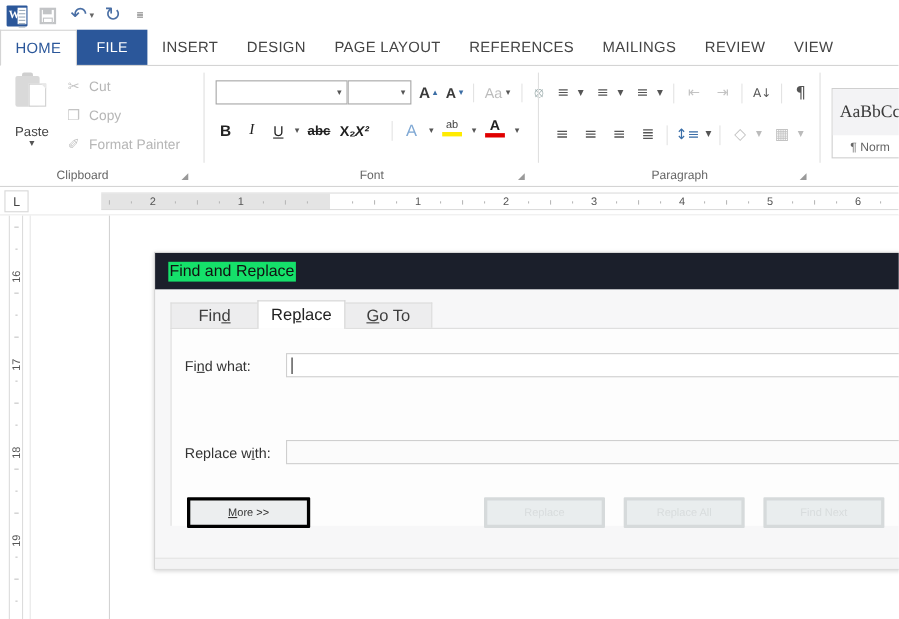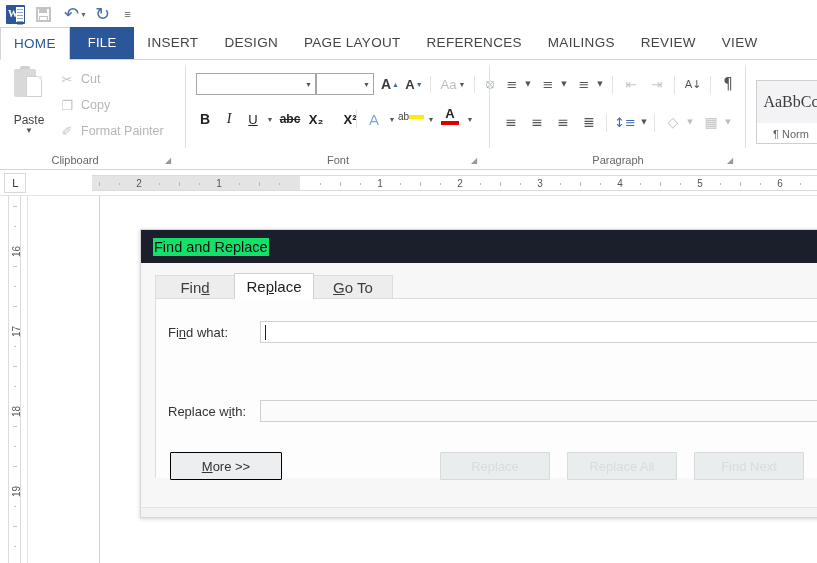--- a/index.html
+++ b/index.html
@@ -152,22 +152,22 @@
      border-color:#d2d2d2; position:relative; z-index:3; }
   .dlg-panel { position:absolute; left:14px; top:68px; right:0; height:180px;
      background:#fdfdfd; border-top:1px solid #dcdcdc; border-left:1px solid #dcdcdc; }
   .fld-row { position:absolute; left:12px; display:flex; align-items:center; }
   .fld-lbl { font-size:13px; color:#333; width:92px; }
   .fld-in { height:22px; border:1px solid #cfcfcf; background:#fff;
      position:relative; }
   .caretline { position:absolute; left:4px; top:3px; width:1px; height:15px;
      background:#222; }
   .fld-in.grey { background:#fbfbfb; }
-  .btn { position:absolute; height:28px; border:1px solid #000000;
-     background:#eceeef; font-size:13px; color:#333; display:flex;
+  .btn { position:absolute; height:28px; border:3px solid #000000;
+     background:#eceeef; font-size:10px; color:#333; display:flex;
      align-items:center; justify-content:center; border-radius:1px; }
   .btn.disabled { color:#d8dcdd; background:#e9edee; border-color:#d6dadb; }
   .dlg-foot { position:absolute; left:0; right:0; bottom:0; height:10px;
      background:#f3f3f4; border-top:1px solid #e4e4e4; }
   u.acc { text-decoration:underline; }
 </style>
 </head>
 <body>
 
 <div id="app">
@@ -284,31 +284,31 @@
       </div>
       <div class="fbtn" style="left:77px;top:48px;width:12px;">
         <span class="caret-s">▼</span>
       </div>
       <div class="fbtn" style="left:90px;top:48px;width:28px;font-weight:bold;">
         <s style="font-size:12px;color:#222;">abc</s>
       </div>
       <div class="fbtn" style="left:118px;top:48px;width:24px;">
         <span style="font-size:13px;font-weight:bold;color:#222;">X₂</span>
       </div>
-      <div class="fbtn" style="left:152px;top:48px;width:24px;">
+      <div class="fbtn" style="left:131px;top:48px;width:24px;font-style:italic;">
         <span style="font-size:13px;font-weight:bold;color:#222;">X²</span>
       </div>
       <div class="sep-v" style="left:170px;top:50px;height:18px;"></div>
       <div class="fbtn" style="left:176px;top:48px;width:24px;">
         <span style="font-size:15px;color:#7fa8d4;">A</span>
       </div>
       <div class="fbtn" style="left:199px;top:48px;width:12px;">
           <span class="caret-s">▼</span>
         </div>
-      <div class="fbtn" style="left:212px;top:45px;width:26px;flex-direction:row;">
+      <div class="fbtn" style="left:212px;top:45px;width:26px;flex-direction:column;">
         <span style="font-size:10px;color:#444;line-height:11px;">ab</span>
         <span style="display:block;width:18px;height:4px;background:#ffeb00;margin-top:1px;"></span>
       </div>
       <div class="fbtn" style="left:238px;top:48px;width:12px;">
           <span class="caret-s">▼</span>
         </div>
       <div class="fbtn" style="left:251px;top:45px;width:26px;flex-direction:column;">
         <span style="font-size:13px;font-weight:bold;color:#222;line-height:13px;">A</span>
         <span style="display:block;width:18px;height:4px;background:#e00000;margin-top:1px;"></span>
       </div>

